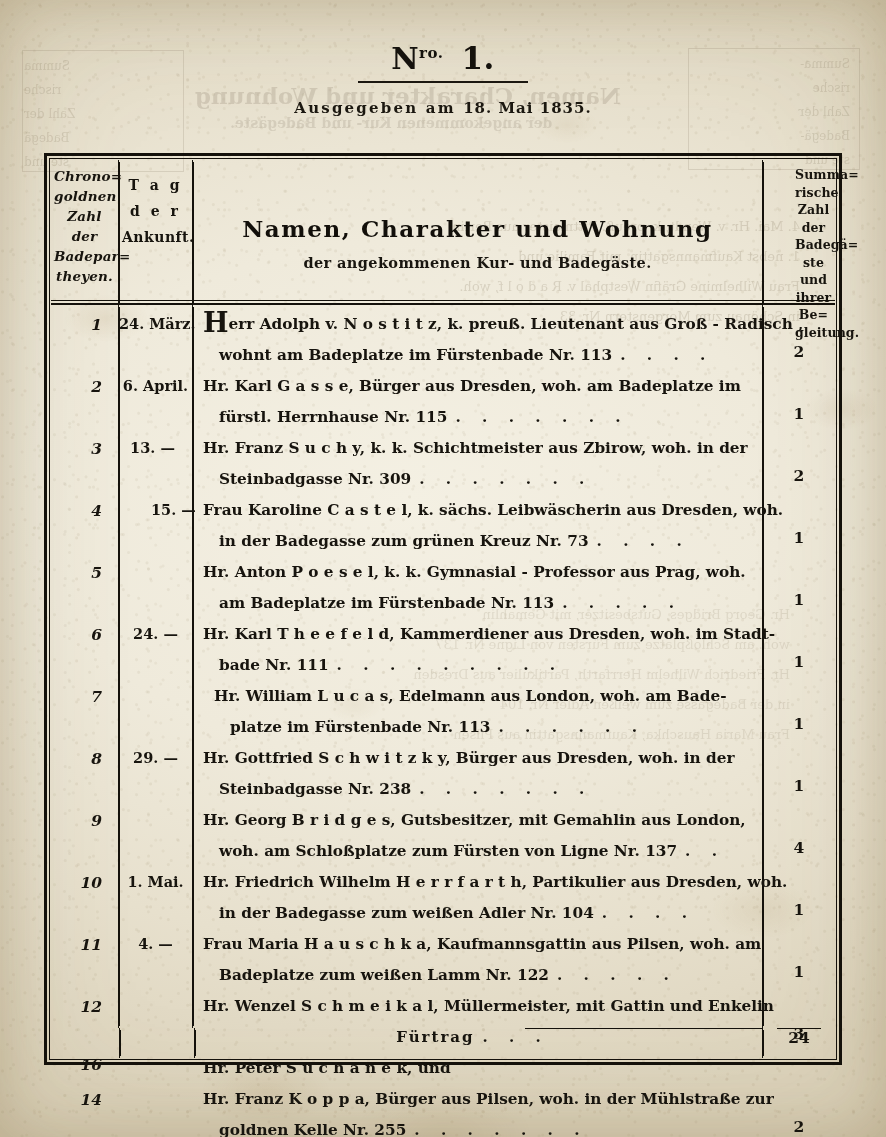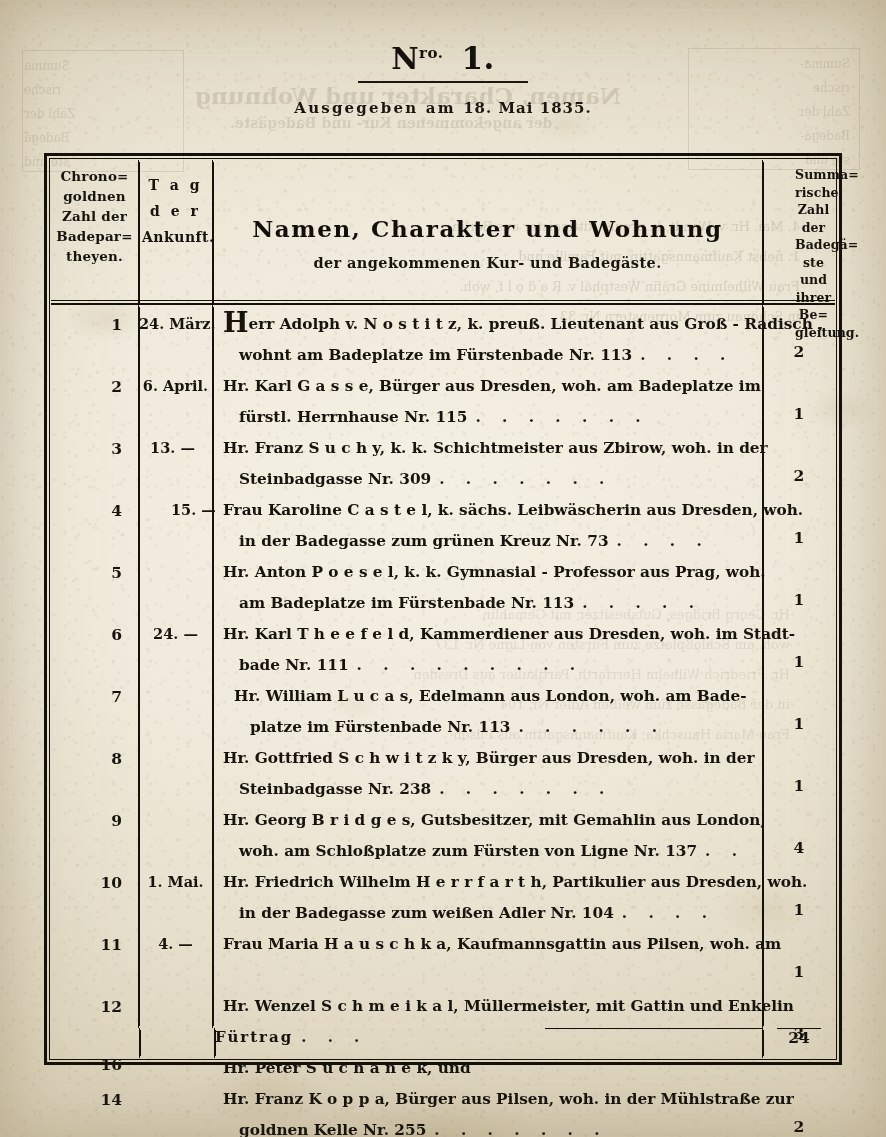--- a/index.html
+++ b/index.html
@@ -163,21 +163,21 @@
     left: 0; right: 0; bottom: 0;
     border-bottom: 2px solid #14110b;
   }
   .thead::before {
     content: "";
     position: absolute;
     left: 0; right: 0; bottom: 4px;
     border-bottom: 1px solid #14110b;
   }
 
-  .col-no    { width: 88px;  }
+  .col-no    { width: 68px; font-style: italic;  }
   .col-date  { width: 74px;  }
   .col-name  { flex: 1;      }
   .col-sum   { width: 72px;  }
   .vrule-dd {
     border-right: 1px solid #14110b;
     box-shadow: 3px 0 0 -2px #14110b;
   }
 
   .hcell {
     box-sizing: border-box;
@@ -280,21 +280,21 @@
   }
 
   
   .tfoot {
     display: flex;
     height: 30px;
     position: relative;
   }
   .fuertrag {
     flex: 1;
-    text-align: left;
+    text-align: center;
     padding-right: 12px;
     font-size: 15px;
     font-weight: 700;
     letter-spacing: 2px;
     color: #17140e;
     position: relative;
   }
   .foot-rule {
     position: absolute;
     left: 330px; right: 0; top: 0;
@@ -429,20 +429,21 @@
         </div>
         <div class="bcol col-date vrule-dd">
           <div class="rows" id="rows-date">
               <div class="row date-cell" style="position: absolute; top: 10px; left: 0px; right: 0px; height: 62px;">24. März.</div>
               <div class="row date-cell" style="position: absolute; top: 72px; left: 0px; right: 0px; height: 62px;">6. April.</div>
               <div class="row date-cell" style="position: absolute; top: 134px; left: 0px; right: 6px; height: 62px;">13. —</div>
               <div class="row date-cell" style="position: absolute; top: 196px; left: 0px; right: 0px; height: 62px; padding-left: 32px;">15. —</div>
               <div class="row date-cell" style="position: absolute; top: 258px; left: 0px; right: 0px; height: 62px;"></div>
               <div class="row date-cell" style="position: absolute; top: 320px; left: 0px; right: 0px; height: 62px;">24. —</div>
               <div class="row date-cell" style="position: absolute; top: 382px; left: 0px; right: 0px; height: 62px;"></div>
+              <div class="row date-cell" style="position: absolute; top: 444px; left: 0px; right: 0px; height: 62px;">29. —</div>
               <div class="row date-cell" style="position: absolute; top: 506px; left: 0px; right: 0px; height: 62px;"></div>
               <div class="row date-cell" style="position: absolute; top: 568px; left: 0px; right: 0px; height: 62px;">1. Mai.</div>
               <div class="row date-cell" style="position: absolute; top: 630px; left: 0px; right: 0px; height: 62px;">4. —</div>
               <div class="row date-cell" style="position: absolute; top: 692px; left: 0px; right: 0px; height: 62px;"></div>
               <div class="row date-cell" style="position: absolute; top: 750px; left: 0px; right: 0px; height: 31px;"></div>
               <div class="row date-cell" style="position: absolute; top: 785px; left: 0px; right: 0px; height: 62px;"></div>
             </div>
         </div>
         <div class="bcol col-name vrule-dd">
           <div class="rows" id="rows-name">
@@ -481,20 +482,21 @@
               <div class="row name-cell" style="position: absolute; top: 500px; left: 0px; right: 0px; height: 62px;">
                 <span class="l1">Hr. Georg B r i d g e s, Gutsbesitzer, mit Gemahlin aus London,</span>
                 <span class="l2">woh. am Schloßplatze zum Fürsten von Ligne Nr. 137<span class="leaders">.   .</span></span>
               </div>
               <div class="row name-cell" style="position: absolute; top: 562px; left: 0px; right: 0px; height: 62px;">
                 <span class="l1">Hr. Friedrich Wilhelm H e r r f a r t h, Partikulier aus Dresden, woh.</span>
                 <span class="l2">in der Badegasse zum weißen Adler Nr. 104<span class="leaders">.   .   .   .</span></span>
               </div>
               <div class="row name-cell" style="position: absolute; top: 624px; left: 0px; right: 0px; height: 62px;">
                 <span class="l1">Frau Maria H a u s c h k a, Kaufmannsgattin aus Pilsen, woh. am</span>
+                <span class="l2">Badeplatze zum weißen Lamm Nr. 122<span class="leaders">.   .   .   .   .</span></span>
               </div>
               <div class="row name-cell" style="position: absolute; top: 686px; left: 0px; right: 0px; height: 62px;">
                 <span class="l1">Hr. Wenzel S c h m e i k a l, Müllermeister, mit Gattin und Enkelin</span>
               </div>
               <div class="row name-cell" style="position: absolute; top: 748px; left: 0px; right: 0px; height: 31px;">
                 <span class="l1">Hr. Peter S u c h a n e k, und</span>
               </div>
               <div class="row name-cell" style="position: absolute; top: 779px; left: 0px; right: 0px; height: 62px;">
                 <span class="l1">Hr. Franz K o p p a, Bürger aus Pilsen, woh. in der Mühlstraße zur</span>
                 <span class="l2">goldnen Kelle Nr. 255<span class="leaders">.   .   .   .   .   .   .</span></span>

